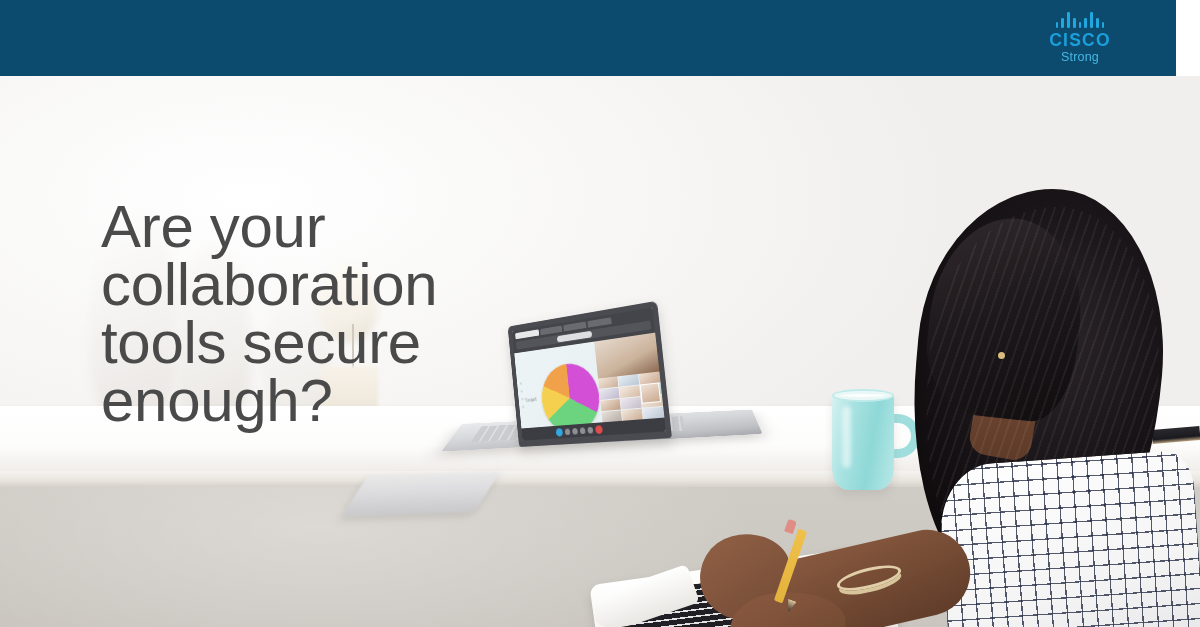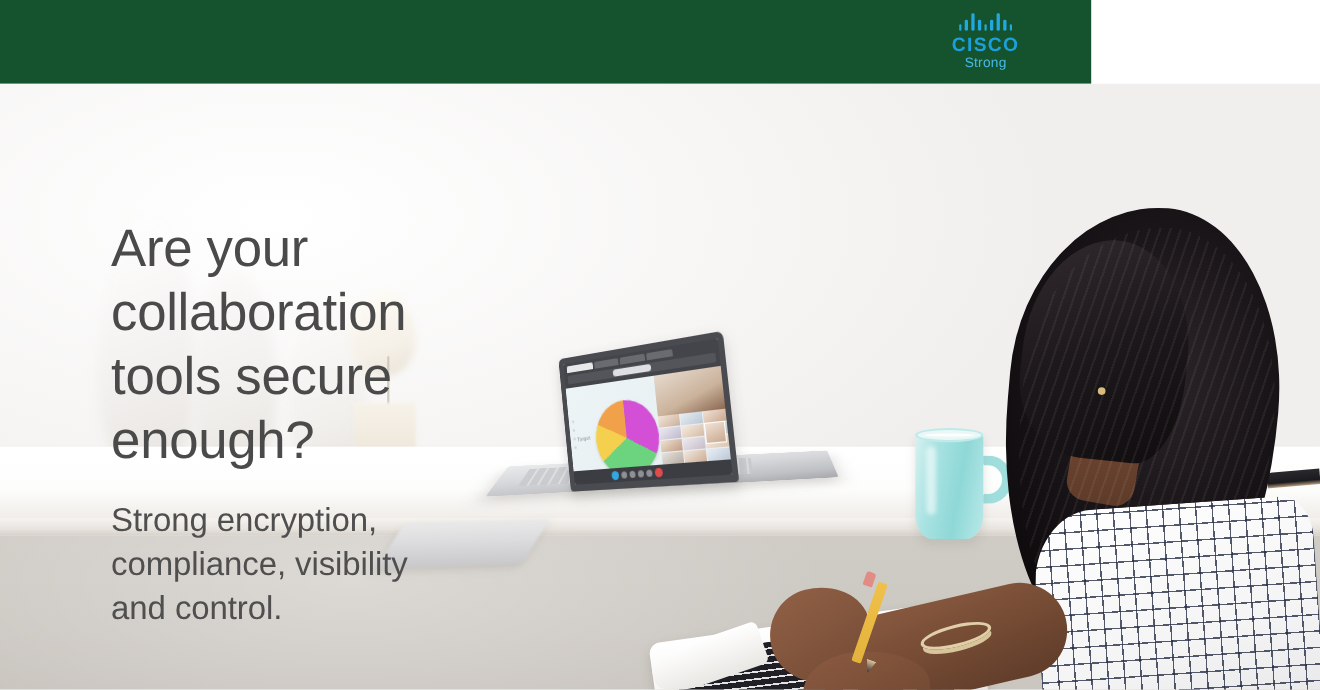--- a/index.html
+++ b/index.html
@@ -3,22 +3,22 @@
 <meta charset="utf-8">
 <style>
   * { margin:0; padding:0; box-sizing:border-box; }
   html,body { width:1200px; height:627px; overflow:hidden; background:#ffffff;
               font-family:"Liberation Sans", sans-serif; }
 
   .canvas { position:relative; width:1200px; height:627px; overflow:hidden; background:#fff; }
 
   
   .logo-band {
-    position:absolute; left:0; top:0; width:992px; height:76px;
-    background:#14532d; z-index:60;
+    position:absolute; left:0; top:0; width:1176px; height:76px;
+    background:#0c4a6e; z-index:60;
   }
   .cisco-logo { position:absolute; right:52px; top:12px; width:88px; height:52px; }
   .cisco-bars { display:flex; align-items:flex-end; justify-content:center;
                 height:16px; gap:3.2px; }
   .cisco-bars i { display:block; width:2.6px; background:#21a8e0; border-radius:1.3px; }
   .cisco-wordmark { text-align:center; font-size:17.5px; letter-spacing:1.2px;
                     color:#1ba0dc; font-weight:700; line-height:20px; margin-top:2px;
                     font-family:"Liberation Sans", sans-serif; }
   .cisco-partner { text-align:center; font-size:12.5px; color:#45b8e4;
                    letter-spacing:.2px; line-height:15px; }
@@ -259,21 +259,21 @@
            border-radius:60px 30px 0 0/40px 20px 0 0; transform:rotate(-7deg); }
 
   
   .shelf { position:absolute; left:1152px; top:352px; width:48px; height:14px;
            background:linear-gradient(180deg,#2a2a2e 0%,#1b1b1f 70%,#b9a07f 100%);
            transform:rotate(-5deg); }
 
   
   .copy { position:absolute; left:101px; top:198px; width:430px; z-index:40; }
   .headline {
-    font-size:48px; line-height:58px; color:#4a4a4a; font-weight:400;
+    font-size:60px; line-height:58px; color:#4a4a4a; font-weight:400;
     letter-spacing:-.3px; font-family:"Liberation Sans", sans-serif;
     white-space:pre-line;
   }
   .subhead {
     margin-top:24px; font-size:30px; line-height:40px; color:#4f4f4f;
     font-weight:400; letter-spacing:-.1px;
     font-family:"Liberation Sans", sans-serif; white-space:pre-line;
   }
 </style>
 </head>
@@ -393,23 +393,20 @@
     <div class="pencil"></div>
     <div class="pencil-eraser"></div>
     <div class="pencil-tip"></div>
   </div>
 
   <div class="copy">
     <div class="headline">Are your
 collaboration
 tools secure
 enough?</div>
-    <div class="subhead">Strong encryption,
-compliance, visibility
-and control.</div>
   </div>
 
   <div class="logo-band">
     <div class="cisco-logo">
       <div class="cisco-bars">
           <i style="height: 6px;"></i>
           <i style="height: 10px;"></i>
           <i style="height: 16px;"></i>
           <i style="height: 10px;"></i>
           <i style="height: 6px;"></i>

